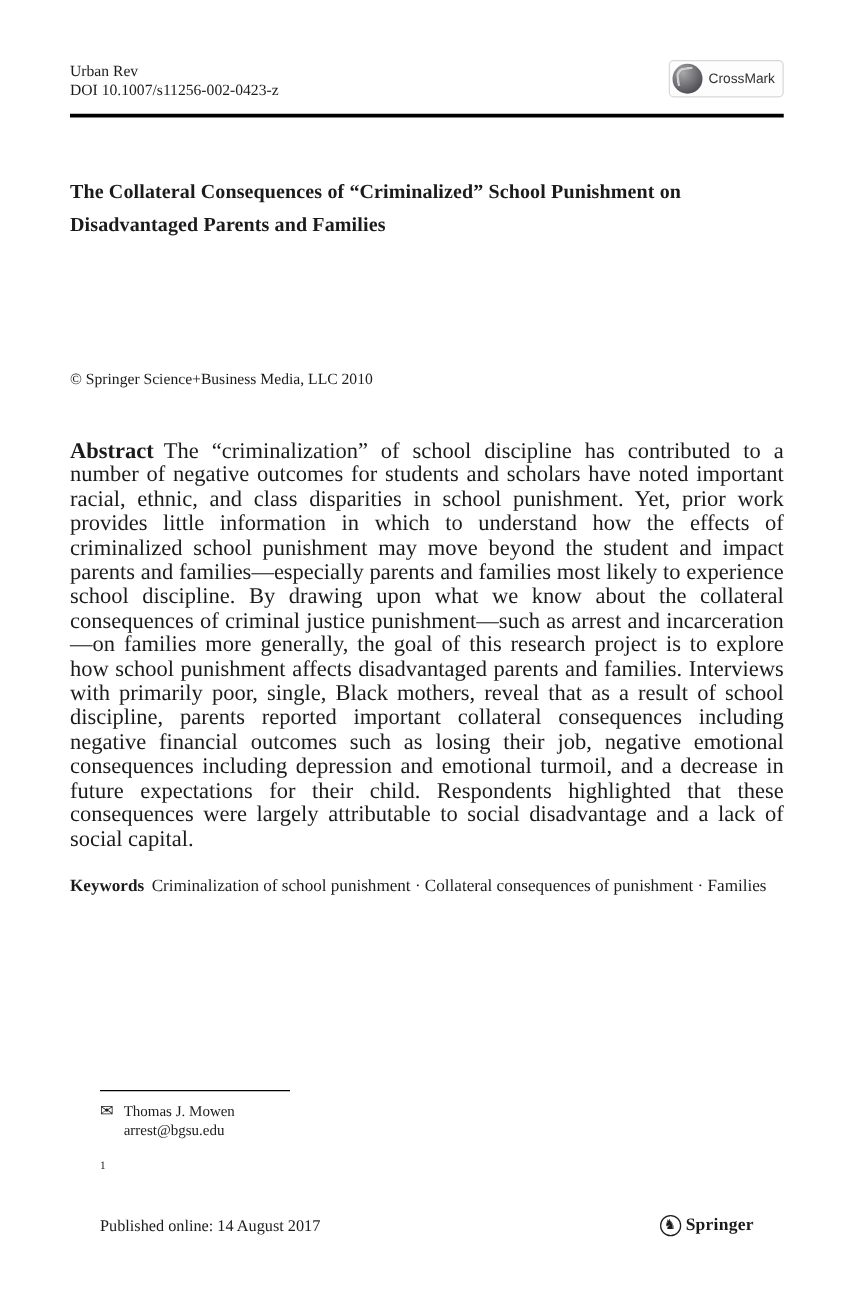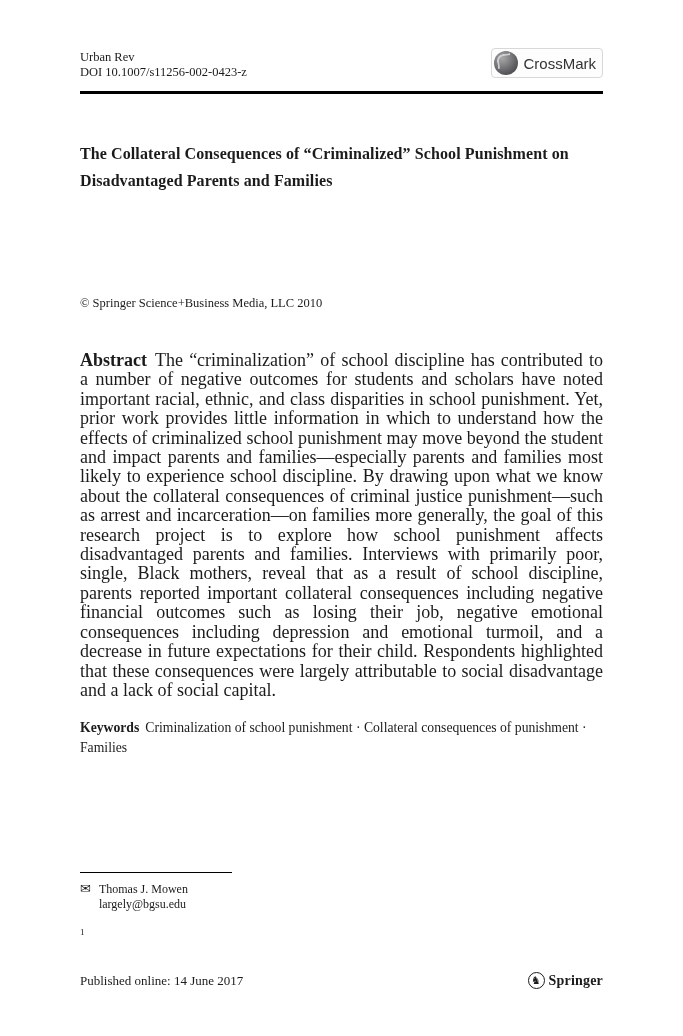--- a/index.html
+++ b/index.html
@@ -6,21 +6,21 @@
   html, body { background: #ffffff; }
   .page {
     position: relative;
     width: 683px;
     height: 1036px;
     background: #ffffff;
     font-family: "Liberation Serif", serif;
     color: #1b1b1b;
     overflow: hidden;
   }
-  .content { padding: 0 80px; }
+  .content { padding: 0 56px; }
 
   
   .header {
     margin-top: 50px;
     display: flex;
     justify-content: space-between;
     align-items: flex-start;
   }
   .journal-meta { font-size: 12.5px; line-height: 15px; }
   .crossmark-badge {
@@ -45,21 +45,21 @@
     position: absolute;
     left: 3px; top: 3px;
     width: 12px; height: 12px;
     border-left: 2px solid #cfcfd4;
     border-top: 2px solid #cfcfd4;
     border-radius: 50% 0 0 0;
     transform: rotate(-8deg);
   }
   .cm-label {
     font-family: "Liberation Sans", sans-serif;
-    font-size: 15px;
+    font-size: 11px;
     color: #333;
   }
 
   .rule {
     margin-top: 11px;
     height: 3px;
     background: #000;
   }
 
   
@@ -190,29 +190,29 @@
 
   </div>
 
   <div class="bottom">
     <div class="footnote-rule"></div>
 
     <div class="correspondence">
       <span class="envelope">✉</span>
       <div>
         <div>Thomas J. Mowen</div>
-        <div class="email">largely@bgsu.edu</div>
+        <div class="email">arrest@bgsu.edu</div>
       </div>
     </div>
 
     <div class="affiliation">
       <sup>1</sup>
     </div>
 
     <div class="footer-row">
-      <span>Published online: 14 June 2017</span>
+      <span>Published online: 14 August 2017</span>
       <span class="springer-brand">
         <span class="sp-circle">♞</span>
         <span class="sp-name">Springer</span>
       </span>
     </div>
   </div>
 </div>
 
 </body></html>

